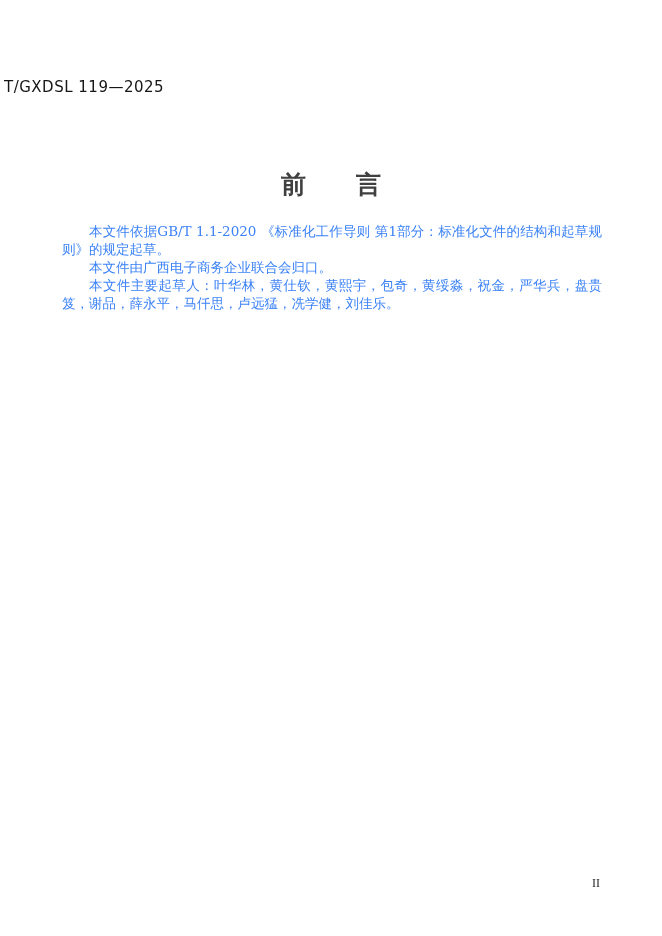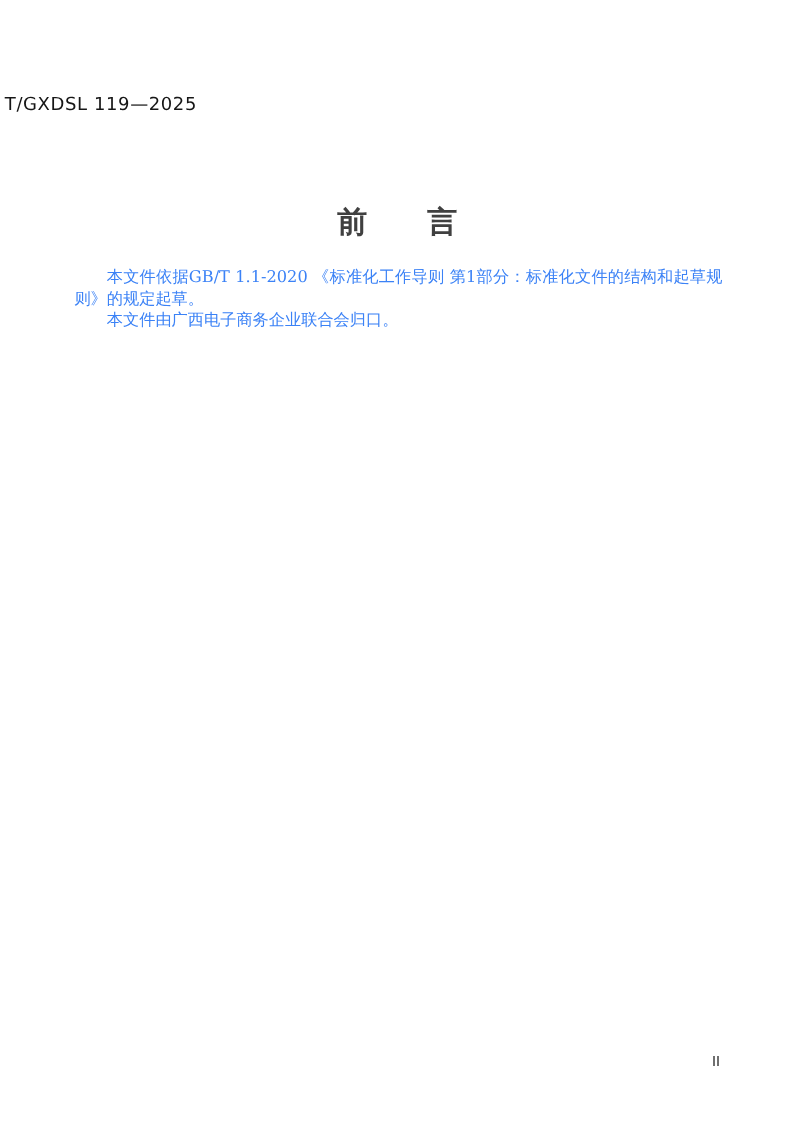--- a/index.html
+++ b/index.html
@@ -54,32 +54,33 @@
     margin: 0;
     padding: 0;
     text-indent: 2em;
   }
   .page-number {
     position: absolute;
     right: 62px;
     bottom: 45px;
     font-size: 12px;
     color: #2a2a2a;
-    font-family: Liberation Sans, sans-serif;
+    font-family: Liberation Serif, serif;
   }
 </style>
 </head>
 <body>
 
 <div class="page">
 
   <div class="doc-code">T/GXDSL 119—2025</div>
 
   <div class="doc-title">前　　言</div>
 
   <div class="foreword-body">
     <p>本文件依据GB/T 1.1-2020 《标准化工作导则 第1部分：标准化文件的结构和起草规则》的规定起草。</p>
     <p>本文件由广西电子商务企业联合会归口。</p>
+    <p>本文件主要起草人：叶华林，黄仕钦，黄熙宇，包奇，黄绥淼，祝金，严华兵，盘贵笈，谢品，薛永平，马仟思，卢远猛，冼学健，刘佳乐。</p>
   </div>
 
   <div class="page-number">II</div>
 
 </div>
 
 </body></html>

